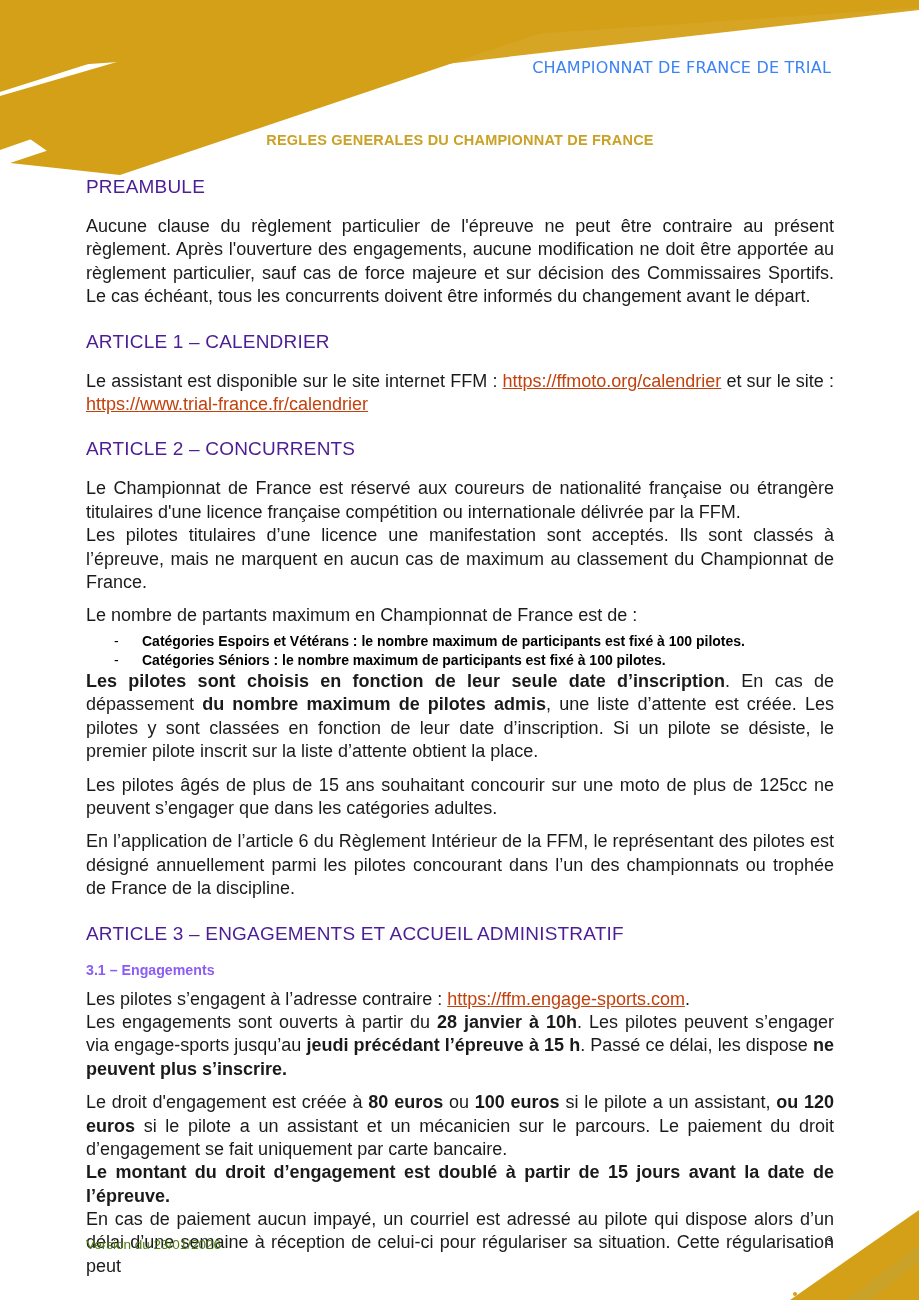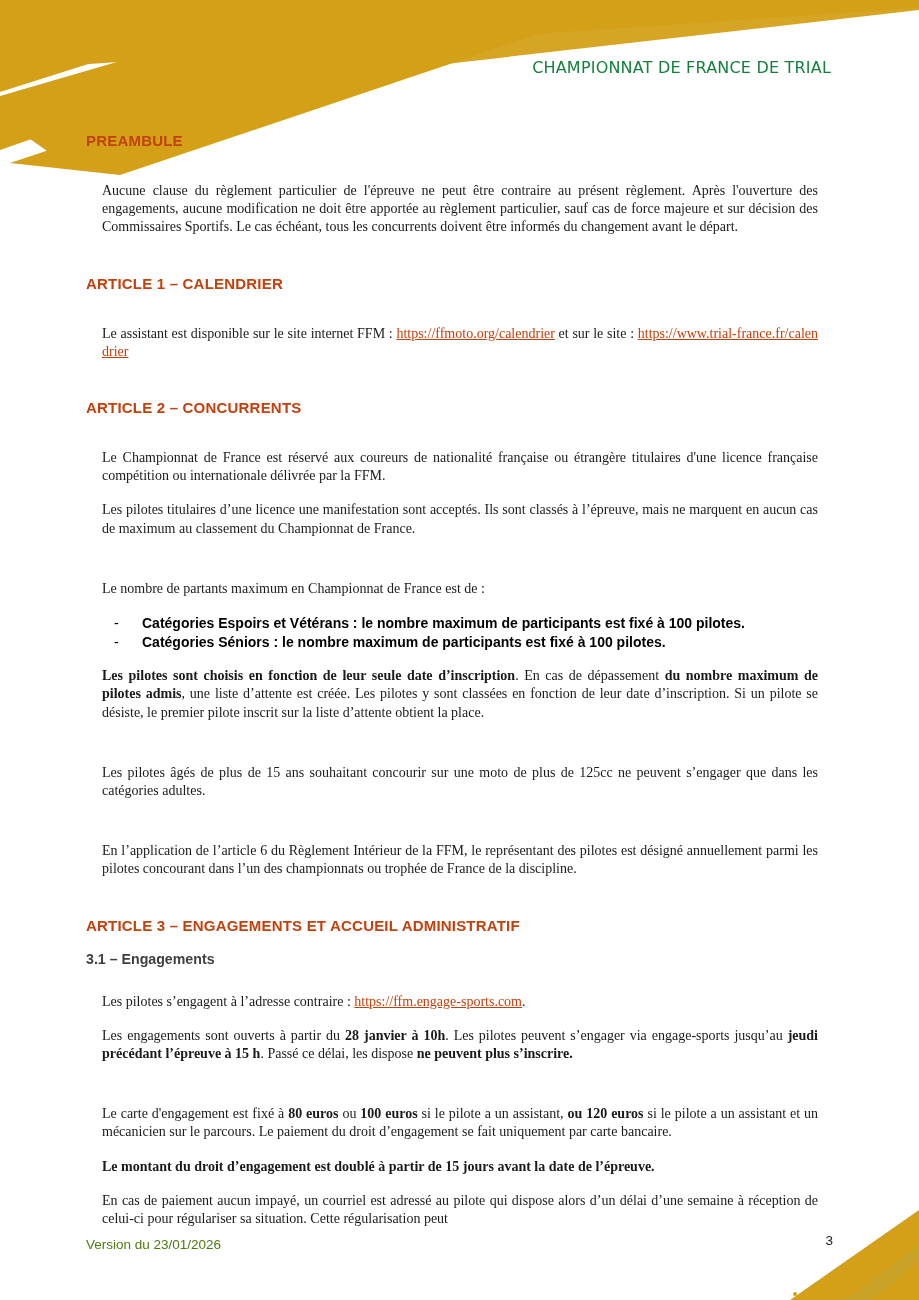--- a/index.html
+++ b/index.html
@@ -43,21 +43,21 @@
     letter-spacing: 0.5px;
     color: #c9a227;
   }
   .header-title .year {
     color: #c9a227;
   }
   .header-sub {
     font-family: "DejaVu Sans", sans-serif;
     font-size: 16px;
     letter-spacing: 0.2px;
-    color: #15803d;
+    color: #3b82f6;
     margin-top: 4px;
   }
 
   
   .footer-deco {
     position: absolute;
     bottom: 0;
     left: 0;
     width: 919px;
     height: 110px;
@@ -76,34 +76,33 @@
   .doc-title {
     text-align: center;
     font-weight: bold;
     font-size: 14.5px;
     color: #c9a227;
     letter-spacing: 0.2px;
     margin: 0 0 28px 0;
   }
 
   h2.section-head {
-    font-size: 15px;
-    font-weight: bold;
-    color: #c2410c;
+    font-size: 19px;
+    font-weight: normal;
+    color: #4c1d95;
     margin: 0 0 0 0;
     letter-spacing: 0.2px;
   }
 
   p.body-text {
-    font-size: 14px;
+    font-size: 18px;
     line-height: 1.30;
-    margin: 16px;
+    margin: 0;
     text-align: justify;
     color: #1a1a1a;
-    font-family: Liberation Serif, serif;
   }
 
   .gap-s { height: 10px; }
   .gap-m { height: 17px; }
   .gap-l { height: 22px; }
 
   a.link {
     color: #c2410c;
     text-decoration: underline;
     word-break: break-all;
@@ -130,21 +129,21 @@
     top: 0;
     font-weight: normal;
   }
 
   b, strong { font-weight: bold; }
 
   h3.sub-head {
     font-size: 14.2px;
     font-weight: bold;
     margin: 0;
-    color: #404040;
+    color: #8b5cf6;
   }
 
   
   .footer-version {
     position: absolute;
     left: 86px;
     bottom: 48px;
     font-size: 13.5px;
     color: #4d7c0f;
   }
@@ -179,20 +178,21 @@
     <rect x="230" y="108" width="12" height="4" rx="2" fill="#d4a017"></rect>
   </svg>
 </div>
 
 <div class="header-text">
   <div class="header-sub">CHAMPIONNAT DE FRANCE DE TRIAL</div>
 </div>
 
 <div class="page">
 
+  <h1 class="doc-title">REGLES GENERALES DU CHAMPIONNAT DE FRANCE</h1>
 
   <h2 class="section-head">PREAMBULE</h2>
   <div class="gap-m"></div>
   <p class="body-text">Aucune clause du règlement particulier de l'épreuve ne peut être contraire au présent règlement. Après l'ouverture des engagements, aucune modification ne doit être apportée au règlement particulier, sauf cas de force majeure et sur décision des Commissaires Sportifs. Le cas échéant, tous les concurrents doivent être informés du changement avant le départ.</p>
 
   <div class="gap-l"></div>
 
   <h2 class="section-head">ARTICLE 1 – CALENDRIER</h2>
   <div class="gap-m"></div>
   <p class="body-text">
@@ -231,21 +231,21 @@
   <div class="gap-m"></div>
   <h3 class="sub-head">3.1 – Engagements</h3>
   <div class="gap-s"></div>
 
   <p class="body-text"><span>Les pilotes s’engagent à l’adresse contraire : </span><a class="link" href="#">https://ffm.engage-sports.com</a><span>.</span></p>
 
   <p class="body-text"><span>Les engagements sont ouverts à partir du </span><b>28 janvier à 10h</b><span>. Les pilotes peuvent s’engager via engage-sports jusqu’au </span><b>jeudi précédant l’épreuve à 15 h</b><span>. Passé ce délai, les dispose </span><b>ne peuvent plus s’inscrire.</b></p>
 
   <div class="gap-s"></div>
 
-  <p class="body-text"><span>Le carte d'engagement est fixé à </span><b>80 euros</b><span> ou </span><b>100 euros</b><span> si le pilote a un assistant, </span><b>ou 120 euros</b><span> si le pilote a un assistant et un mécanicien sur le parcours. Le paiement du droit d’engagement se fait uniquement par carte bancaire.</span></p>
+  <p class="body-text"><span>Le droit d'engagement est créée à </span><b>80 euros</b><span> ou </span><b>100 euros</b><span> si le pilote a un assistant, </span><b>ou 120 euros</b><span> si le pilote a un assistant et un mécanicien sur le parcours. Le paiement du droit d’engagement se fait uniquement par carte bancaire.</span></p>
 
   <p class="body-text"><b>Le montant du droit d’engagement est doublé à partir de 15 jours avant la date de l’épreuve.</b></p>
 
   <p class="body-text">En cas de paiement aucun impayé, un courriel est adressé au pilote qui dispose alors d’un délai d’une semaine à réception de celui-ci pour régulariser sa situation. Cette régularisation peut</p>
 
 </div>
 
 <div class="footer-deco">
   <svg width="919" height="110" viewBox="0 0 919 110" xmlns="http://www.w3.org/2000/svg">
     <polygon points="919,110 919,20 790,110" fill="#d4a017"></polygon>

